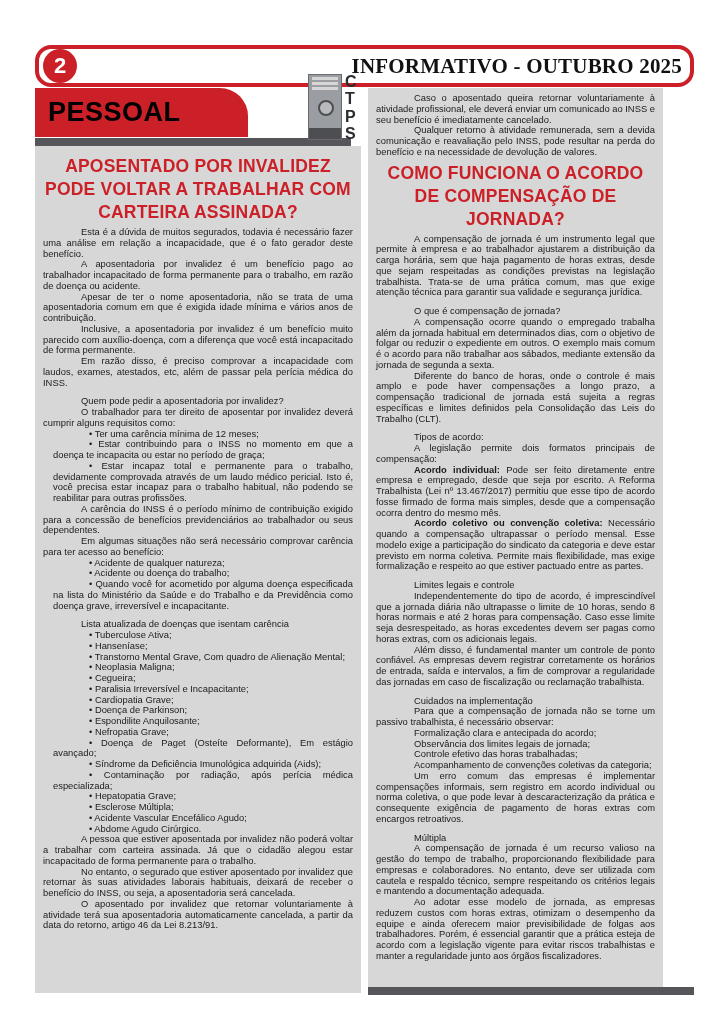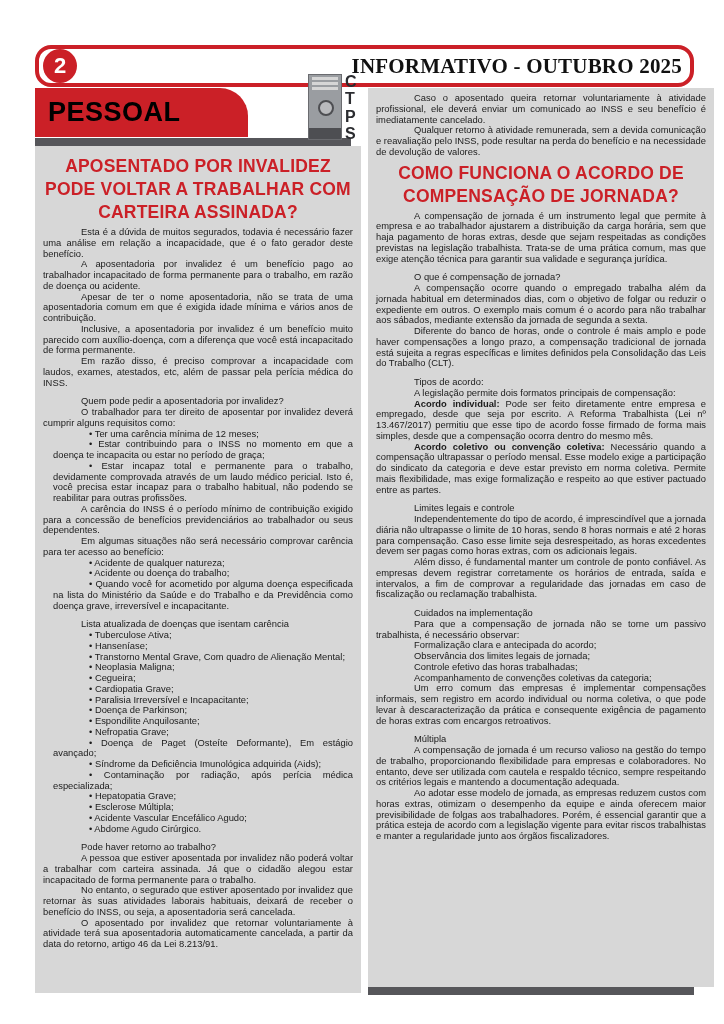--- a/index.html
+++ b/index.html
@@ -28,21 +28,21 @@
   .ctps-emblem{position:absolute;left:50%;top:50%;width:12px;height:12px;margin:-7px 0 0 -7px;
                border:2px solid #4d4e52;border-radius:50%;background:#b9babd;}
   .ctps-foot{position:absolute;left:0;bottom:0;width:100%;height:11px;background:#4d4e52;}
   .ctps-letters{display:flex;flex-direction:column;justify-content:space-between;height:68px;}
   .ctps-letters span{font-weight:bold;font-size:16px;line-height:16px;color:#2b2c30;
                      font-family:"Liberation Sans",sans-serif;}
 
   
   .col{position:absolute;background:var(--panel);box-sizing:border-box;padding:5px 8px 6px;overflow:hidden;}
   .col-left{left:35px;top:146px;width:326px;height:847px;}
-  .col-right{left:368px;top:88px;width:346px;height:899px;}
+  .col-right{left:368px;top:88px;width:295px;height:899px;}
   .endbar{position:absolute;left:368px;top:987px;width:326px;height:8px;background:var(--bar);}
 
   
   .blk{margin:0;text-align:justify;font-size:9.4px;line-height:10.75px;}
   .blk-p,.blk-h,.blk-lead{text-indent:38px;}
   .blk-b{text-indent:36px;margin-left:10px;}
   .blk-h{font-weight:normal;margin-top:8px;}
   .blk-lead b{font-weight:bold;}
   .blk-title{color:var(--accent);font-weight:bold;font-size:17.5px;line-height:23px;
              text-align:center;text-indent:0;margin:4px 0 3px;letter-spacing:.2px;}
@@ -94,33 +94,32 @@
       <p class="blk blk-p">Em algumas situações não será necessário comprovar carência para ter acesso ao benefício:</p>
       <p class="blk blk-b">• Acidente de qualquer natureza;</p>
       <p class="blk blk-b">• Acidente ou doença do trabalho;</p>
       <p class="blk blk-b">• Quando você for acometido por alguma doença especificada na lista do Ministério da Saúde e do Trabalho e da Previdência como doença grave, irreversível e incapacitante.</p>
       <p class="blk blk-h">Lista atualizada de doenças que isentam carência</p>
       <p class="blk blk-b">• Tuberculose Ativa;</p>
       <p class="blk blk-b">• Hanseníase;</p>
       <p class="blk blk-b">• Transtorno Mental Grave, Com quadro de Alienação Mental;</p>
       <p class="blk blk-b">• Neoplasia Maligna;</p>
       <p class="blk blk-b">• Cegueira;</p>
+      <p class="blk blk-b">• Paralisia Irreversível e Incapacitante;</p>
       <p class="blk blk-b">• Cardiopatia Grave;</p>
-      <p class="blk blk-b">• Paralisia Irreversível e Incapacitante;</p>
       <p class="blk blk-b">• Doença de Parkinson;</p>
       <p class="blk blk-b">• Espondilite Anquilosante;</p>
       <p class="blk blk-b">• Nefropatia Grave;</p>
       <p class="blk blk-b">• Doença de Paget (Osteíte Deformante), Em estágio avançado;</p>
       <p class="blk blk-b">• Síndrome da Deficiência Imunológica adquirida (Aids);</p>
       <p class="blk blk-b">• Contaminação por radiação, após perícia médica especializada;</p>
       <p class="blk blk-b">• Hepatopatia Grave;</p>
       <p class="blk blk-b">• Esclerose Múltipla;</p>
       <p class="blk blk-b">• Acidente Vascular Encefálico Agudo;</p>
       <p class="blk blk-b">• Abdome Agudo Cirúrgico.</p>
-      <p class="blk blk-h">Pode haver retorno ao trabalho?</p>
       <p class="blk blk-p">A pessoa que estiver aposentada por invalidez não poderá voltar a trabalhar com carteira assinada. Já que o cidadão alegou estar incapacitado de forma permanente para o trabalho.</p>
       <p class="blk blk-p">No entanto, o segurado que estiver aposentado por invalidez que retornar às suas atividades laborais habituais, deixará de receber o benefício do INSS, ou seja, a aposentadoria será cancelada.</p>
       <p class="blk blk-p">O aposentado por invalidez que retornar voluntariamente à atividade terá sua aposentadoria automaticamente cancelada, a partir da data do retorno, artigo 46 da Lei 8.213/91.</p>
     </div>
 
   <div class="col col-right">
       <p class="blk blk-p">Caso o aposentado queira retornar voluntariamente à atividade profissional, ele deverá enviar um comunicado ao INSS e seu benefício é imediatamente cancelado.</p>
       <p class="blk blk-p">Qualquer retorno à atividade remunerada, sem a devida comunicação e reavaliação pelo INSS, pode resultar na perda do benefício e na necessidade de devolução de valores.</p>
       <p class="blk blk-title">COMO FUNCIONA O ACORDO DE COMPENSAÇÃO DE JORNADA?</p>
       <p class="blk blk-p">A compensação de jornada é um instrumento legal que permite à empresa e ao trabalhador ajustarem a distribuição da carga horária, sem que haja pagamento de horas extras, desde que sejam respeitadas as condições previstas na legislação trabalhista. Trata-se de uma prática comum, mas que exige atenção técnica para garantir sua validade e segurança jurídica.</p>

